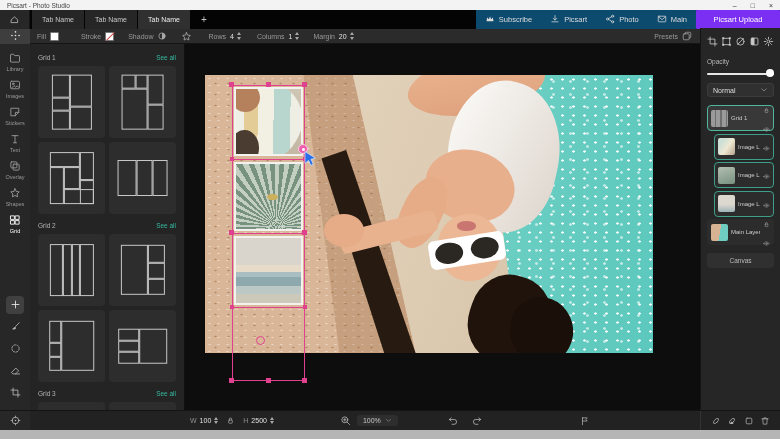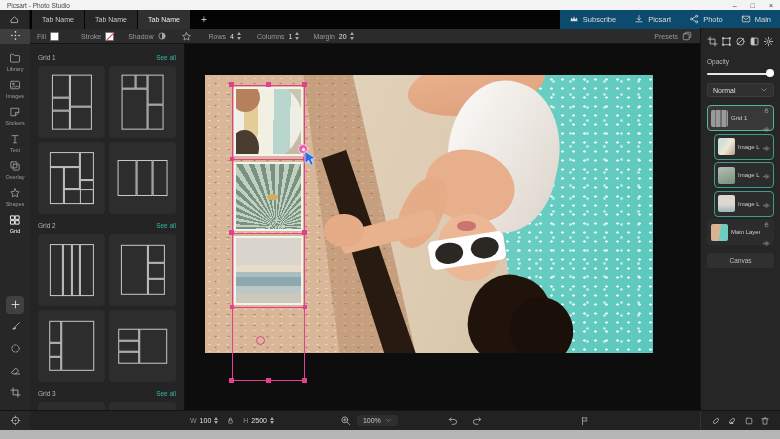--- a/index.html
+++ b/index.html
@@ -187,20 +187,21 @@
           <span>Photo</span>
         </div>
         <div class="tb-action">
           <span><svg viewBox="0 0 16 16" width="10" height="10" fill="none" stroke="currentColor" stroke-width="1.2" stroke-linecap="round" stroke-linejoin="round">
               <rect x="2" y="3.5" width="12" height="9" rx="1"></rect>
               <path d="M2.5 4.5L8 9l5.5-4.5"></path>
             </svg></span>
           <span>Main</span>
         </div>
       </div>
+    <div class="upload-btn" id="upload-btn" style="background: rgb(123, 47, 242);">Picsart Upload</div>
   </div>
 
   <div class="toolbar2">
     <div class="move-btn">
         <span><svg viewBox="0 0 16 16" width="11" height="11" fill="none" stroke="currentColor" stroke-width="1.2" stroke-linecap="round" stroke-linejoin="round">
             <circle cx="8" cy="2.8" r="1.2" fill="currentColor" stroke="none"></circle>
             <circle cx="2.8" cy="8" r="1.2" fill="currentColor" stroke="none"></circle>
             <circle cx="13.2" cy="8" r="1.2" fill="currentColor" stroke="none"></circle>
             <circle cx="8" cy="13.2" r="1.2" fill="currentColor" stroke="none"></circle>
             <circle cx="8" cy="8" r="1.2" fill="currentColor" stroke="none"></circle>

